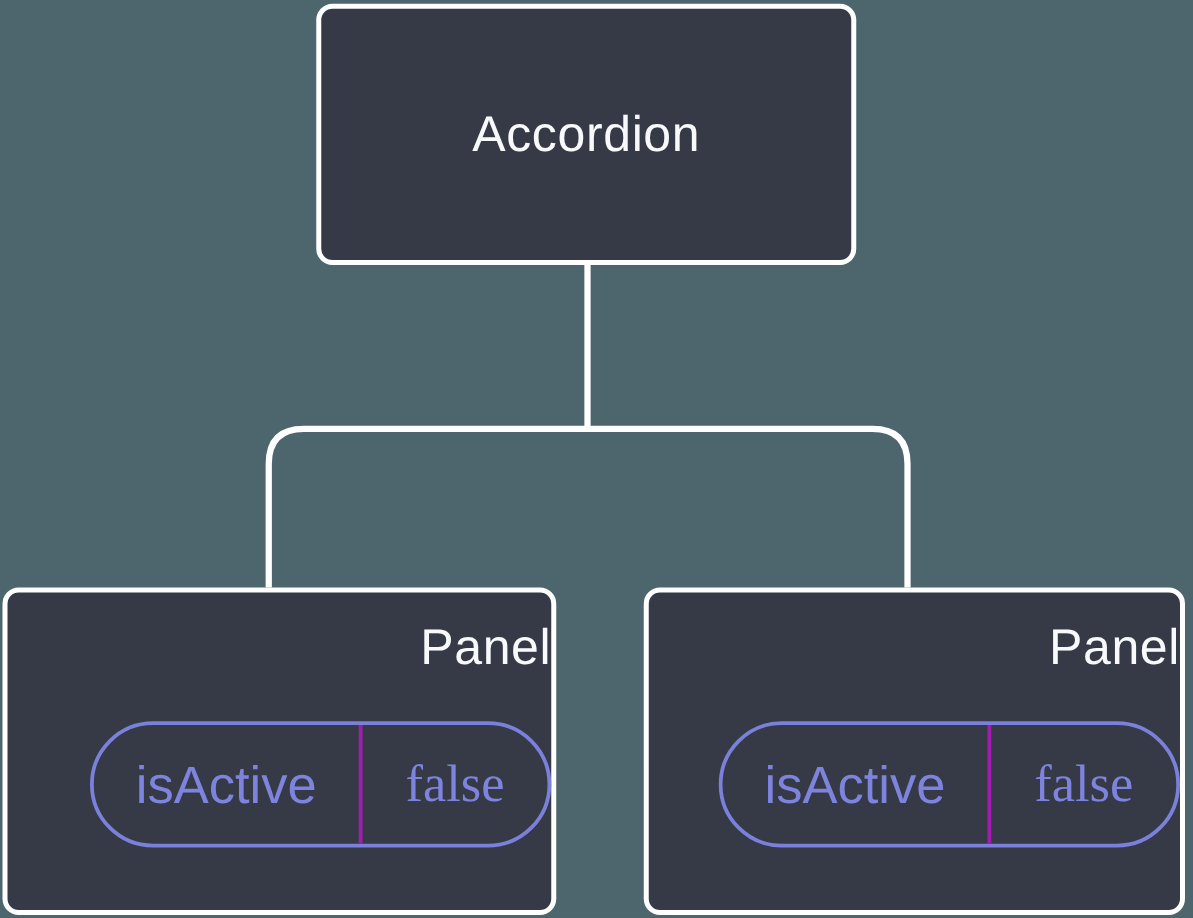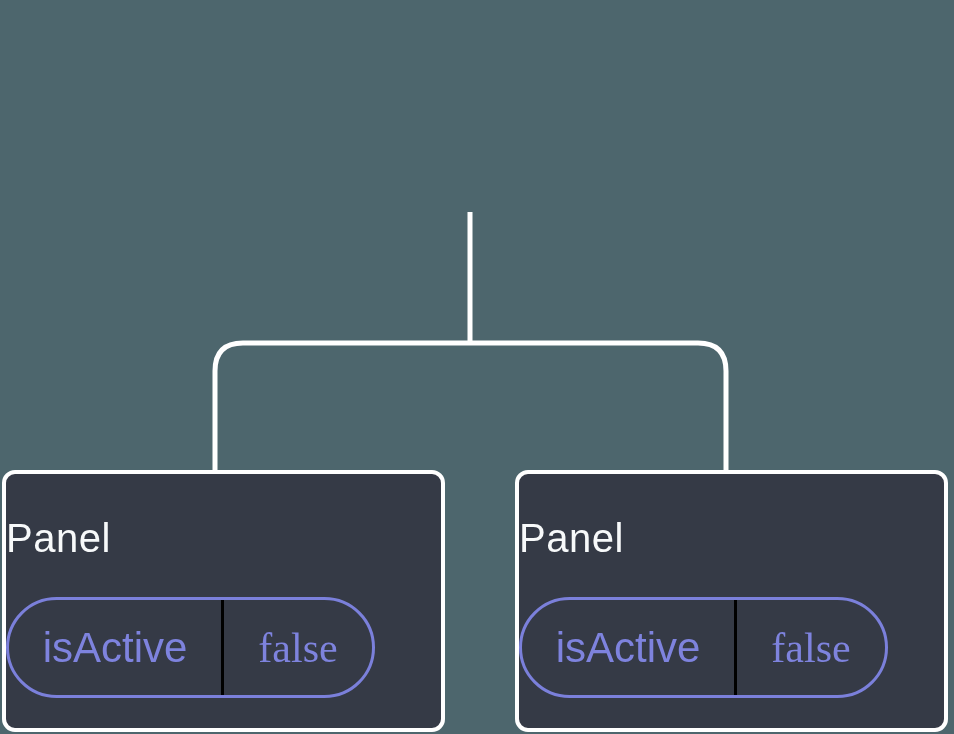--- a/index.html
+++ b/index.html
@@ -44,22 +44,22 @@
     font-size: 40px;
     font-weight: 400;
     letter-spacing: 0.5px;
     line-height: 1;
   }
   .node-panel {
     top: 470px;
     height: 262px;
     display: flex;
     flex-direction: column;
-    align-items: flex-start;
-    padding-top: 44px;
+    align-items: flex-end;
+    padding-top: 24px;
   }
   .node-panel-left {
     left: 2px;
     width: 443px;
   }
   .node-panel-right {
     left: 515px;
     width: 433px;
   }
   .state-pill {
@@ -72,40 +72,43 @@
     display: flex;
     align-items: stretch;
     color: #7E83DE;
     font-size: 42px;
   }
   .pill-key {
     flex: 0 0 212px;
     display: flex;
     align-items: center;
     justify-content: center;
-    border-right: 3px solid #000000;
+    border-right: 3px solid #a21caf;
   }
   .pill-value {
     flex: 1 1 auto;
     display: flex;
     align-items: center;
     justify-content: center;
     font-family: Liberation Serif, serif;
   }
 </style>
 </head>
 <body>
 
 <div class="canvas">
 
   <svg class="connectors" viewBox="0 0 954 734" xmlns="http://www.w3.org/2000/svg">
     <path d="M470 212 L470 343" fill="none" stroke="#FFFFFF" stroke-width="5"></path>
     <path d="M215 470 L215 371 Q215 343 243 343 L698 343 Q726 343 726 371 L726 470" fill="none" stroke="#FFFFFF" stroke-width="5"></path>
   </svg>
 
+  <div class="node node-root">
+    <span class="node-label">Accordion</span>
+  </div>
 
   <div class="node node-panel node-panel-left">
     <span class="node-label">Panel</span>
     <div class="state-pill">
       <span class="pill-key">isActive</span>
       <span class="pill-value">false</span>
     </div>
   </div>
 
   <div class="node node-panel node-panel-right">

